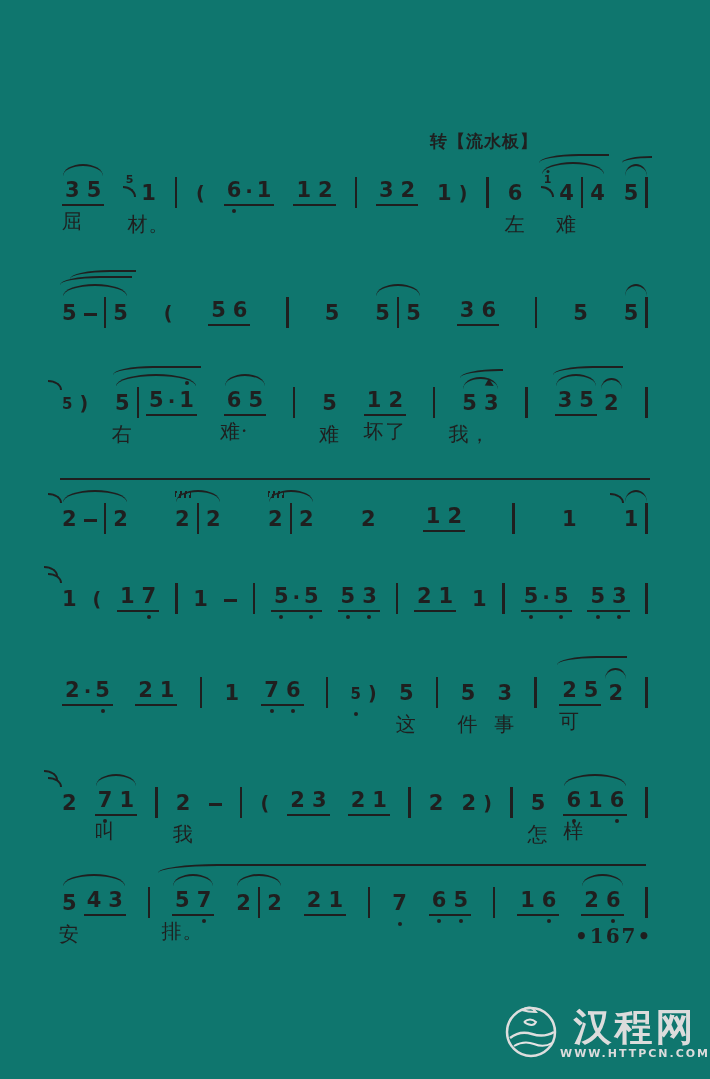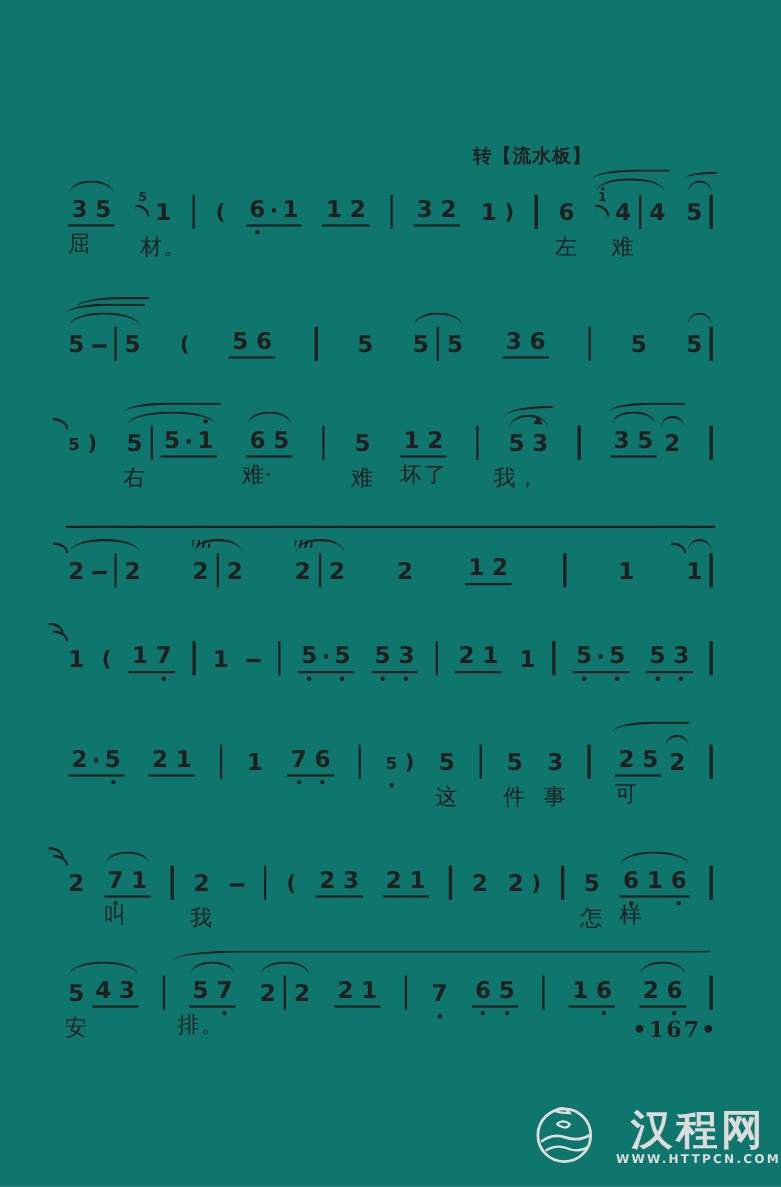--- a/index.html
+++ b/index.html
@@ -35,21 +35,21 @@
   .mord{position:absolute;top:-15px;left:0px;width:16px;height:7px;background:repeating-linear-gradient(105deg,var(--ink) 0 2px,transparent 2px 5px);}
 
   .orn{display:flex;flex-direction:column;align-items:center;margin-bottom:9px;margin-right:-2px;}
   .onum{position:relative;font-size:11px;font-weight:bold;line-height:10px;}
   .osym{width:11px;height:9px;border-top:2px solid var(--ink);border-right:2px solid var(--ink);border-top-right-radius:100% 100%;margin-top:1px;}
 
   .lyr{position:absolute;top:31px;left:50%;transform:translateX(-50%);font-weight:normal;font-size:20px;white-space:nowrap;font-family:"DejaVu Serif","Liberation Serif",serif;letter-spacing:1px;}
 
   .pageno{position:absolute;left:575px;top:924px;font-size:20px;font-weight:bold;letter-spacing:2px;font-family:"DejaVu Serif","Liberation Serif",serif;}
 
-  .wm{position:absolute;left:484px;top:1000px;width:200px;display:flex;align-items:center;gap:18px;}
+  .wm{position:absolute;left:502px;top:1000px;width:200px;display:flex;align-items:center;gap:0;}
   .wm-text{display:flex;flex-direction:column;align-items:center;}
   .wm-site{font-size:38px;line-height:40px;font-weight:bold;color:var(--wm);letter-spacing:3px;font-family:"DejaVu Serif","Liberation Serif",serif;}
   .wm-url{font-size:11px;letter-spacing:2px;color:var(--wm);font-weight:bold;}
   .wm-logo{flex:none;}
 </style>
 </head>
 <body>
 
 <div class="page">
   <div class="meter">转【流水板】</div>

